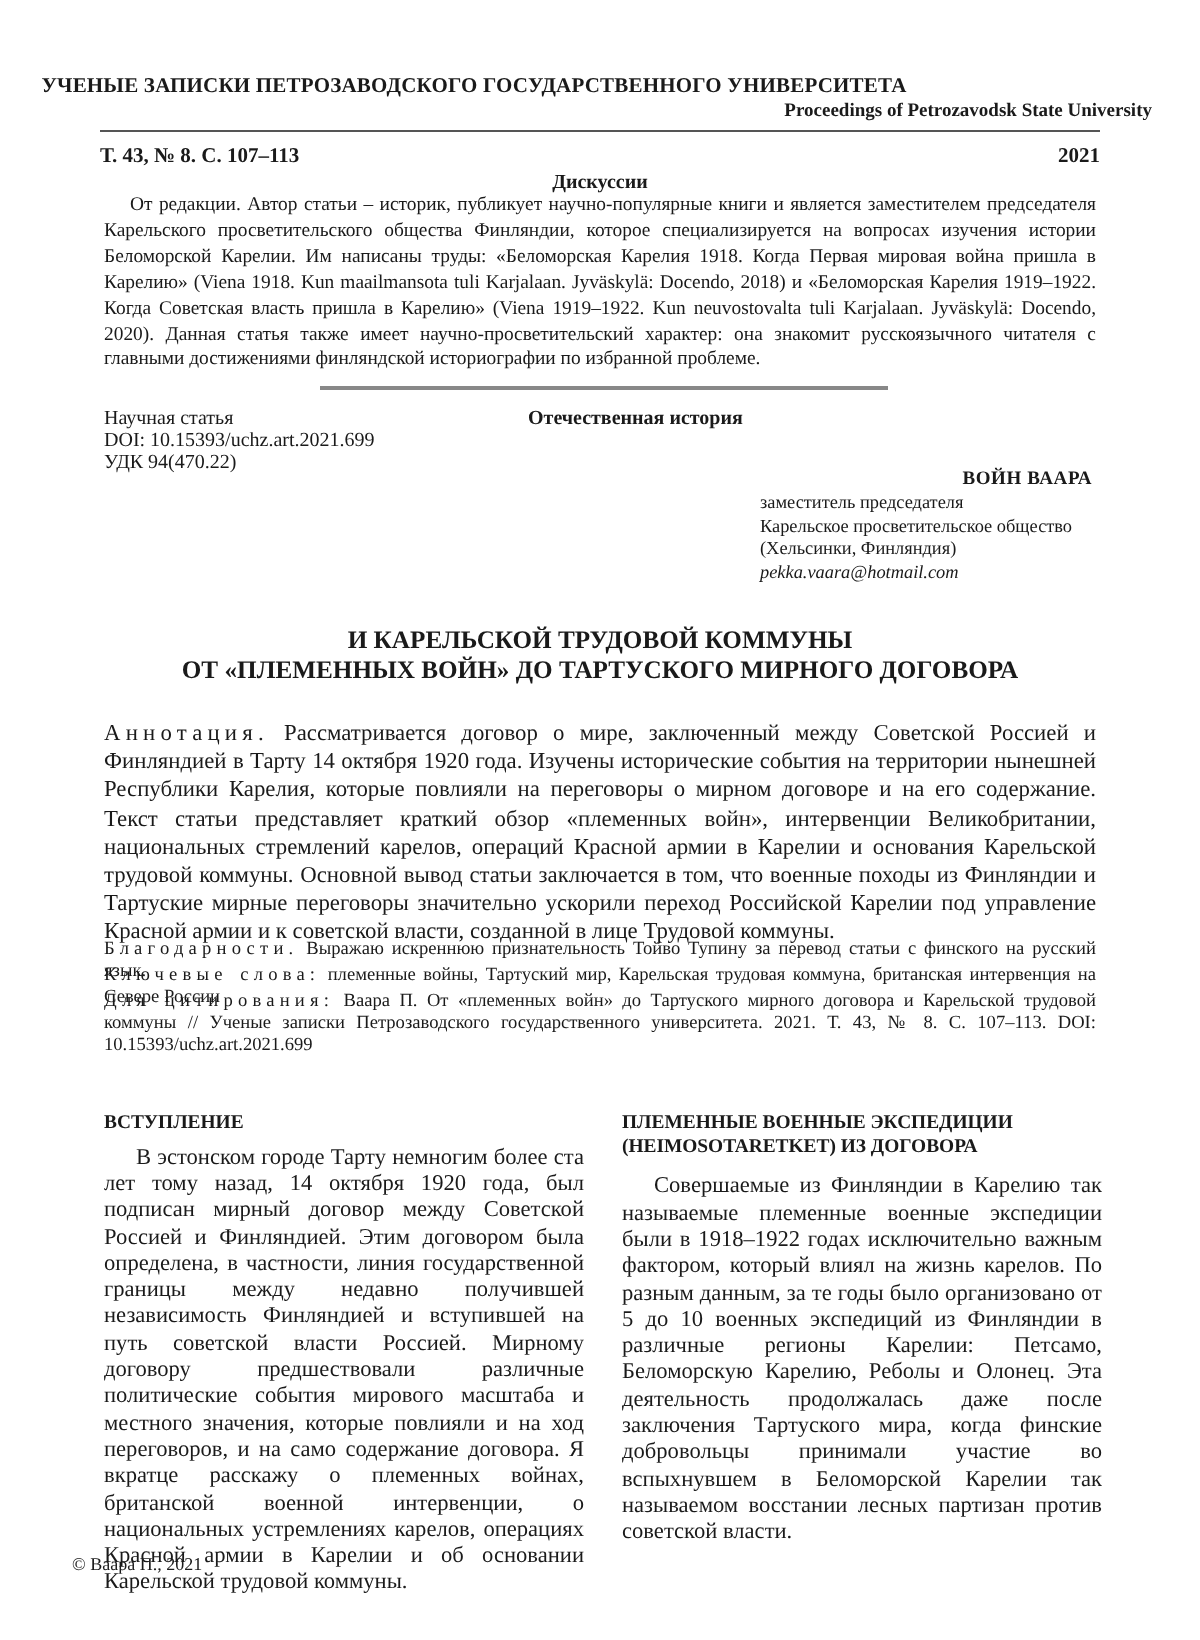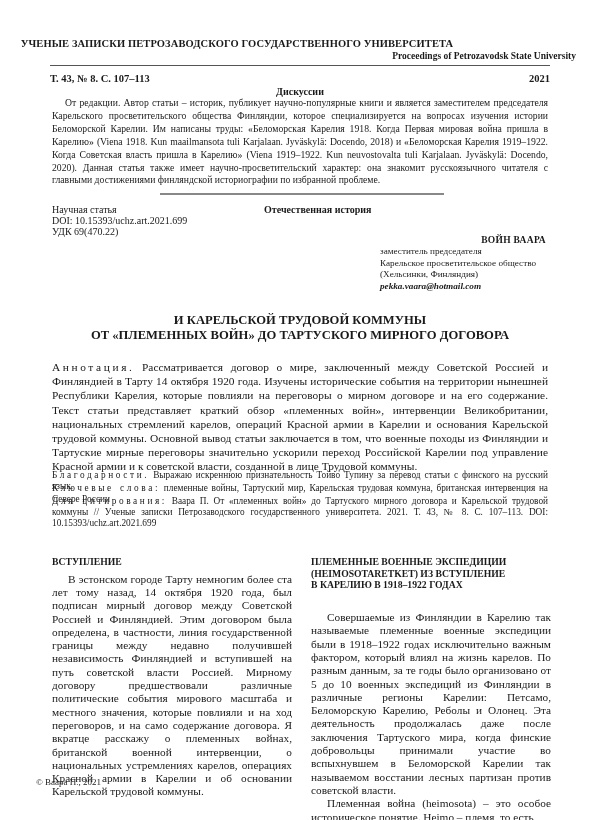--- a/index.html
+++ b/index.html
@@ -12,32 +12,32 @@
   .issue { top: 73px; left: 50px; font-weight: bold; font-size: 10.5px; }
   .year { top: 73px; right: 50px; font-weight: bold; font-size: 10.5px; }
   .section-head { top: 86px; left: 0; width: 600px; text-align: center; font-weight: bold; font-size: 10px; }
   .editor-note { top: 97px; left: 52px; width: 496px; font-size: 9.7px; line-height: 12.9px; text-align: justify; text-indent: 13px; }
   .editor-note b { font-weight: normal; }
   .mid-rule { top: 193px; left: 160px; width: 284px; height: 0; border-top: 2px solid #888; }
   .meta { top: 204px; left: 52px; font-size: 10px; line-height: 11px; }
   .rubric { top: 204px; left: 244px; font-weight: bold; font-size: 10px; margin-left: 20px; }
   .author-name { top: 235px; right: 54px; font-weight: bold; font-size: 9.5px; letter-spacing: 0.3px; }
   .affil { top: 246px; left: 380px; font-size: 9.2px; line-height: 11.7px; }
-  .affil .email { font-style: italic; font-weight: bold; }
+  .affil .email { font-style: italic; }
   .article-title { top: 313px; left: 0; width: 600px; text-align: center; font-weight: bold; font-size: 12.6px; line-height: 15px; }
   .abstract { top: 360px; left: 52px; width: 496px; font-size: 11.4px; line-height: 14.2px; text-align: justify; }
   .spaced { letter-spacing: 2.6px; }
   .small-block { left: 52px; width: 496px; font-size: 9.3px; line-height: 11px; text-align: justify; }
   .keywords { top: 444px; margin-top: 39px; }
   .ack { top: 470px; }
   .cite { top: 496px; }
   .col { width: 240px; font-size: 11.3px; line-height: 13.3px; text-align: justify; }
   .col-left { left: 52px; top: 556px; }
   .col-right { left: 311px; top: 556px; }
-  .col-head { font-weight: bold; font-size: 9.7px; line-height: 11.7px; margin-bottom: 20px; }
+  .col-head { font-weight: bold; font-size: 9.7px; line-height: 11.7px; margin-bottom: 8px; }
   .col-left .col-head { margin-bottom: 5px; }
   .para { text-indent: 16px; margin: 0; }
   .copyright { top: 777px; left: 36px; font-size: 9px; }
 </style>
 </head>
 <body>
 
 <div class="abs journal-title">УЧЕНЫЕ ЗАПИСКИ ПЕТРОЗАВОДСКОГО ГОСУДАРСТВЕННОГО УНИВЕРСИТЕТА</div>
 <div class="abs journal-sub">Proceedings of Petrozavodsk State University</div>
 <div class="abs top-rule"></div>
@@ -45,21 +45,21 @@
 <div class="abs year">2021</div>
 
 <div class="abs section-head">Дискуссии</div>
 <div class="abs editor-note"><b>От редакции.</b><span> Автор статьи – историк, публикует научно-популярные книги и является заместителем председателя Карельского просветительского общества Финляндии, которое специализируется на вопросах изучения истории Беломорской Карелии. Им написаны труды: «Беломорская Карелия 1918. Когда Первая мировая война пришла в Карелию» (Viena 1918. Kun maailmansota tuli Karjalaan. Jyväskylä: Docendo, 2018) и «Беломорская Карелия 1919–1922. Когда Советская власть пришла в Карелию» (Viena 1919–1922. Kun neuvostovalta tuli Karjalaan. Jyväskylä: Docendo, 2020). Данная статья также имеет научно-просветительский характер: она знакомит русскоязычного читателя с главными достижениями финляндской историографии по избранной проблеме.</span></div>
 
 <div class="abs mid-rule"></div>
 
 <div class="abs meta">
   <div>Научная статья</div>
   <div>DOI: 10.15393/uchz.art.2021.699</div>
-  <div>УДК 69(470.22)</div>
+  <div>УДК 94(470.22)</div>
 </div>
 <div class="abs rubric">Отечественная история</div>
 
 <div class="abs author-name">ВОЙН ВААРА</div>
 <div class="abs affil">
   <div>заместитель председателя</div>
   <div>Карельское просветительское общество</div>
   <div>(Хельсинки, Финляндия)</div>
   <div class="email">pekka.vaara@hotmail.com</div>
 </div>
@@ -78,20 +78,18 @@
 <div class="abs small-block cite"><span class="spaced">Для цитирования:</span><span> Ваара П. От «племенных войн» до Тартуского мирного договора и Карельской трудовой коммуны // Ученые записки Петрозаводского государственного университета. 2021. Т. 43, № 8. С. 107–113. DOI: 10.15393/uchz.art.2021.699</span></div>
 
 <div class="abs col col-left">
   <div class="col-head">ВСТУПЛЕНИЕ</div>
   <p class="para">В эстонском городе Тарту немногим более ста лет тому назад, 14 октября 1920 года, был подписан мирный договор между Советской Россией и Финляндией. Этим договором была определена, в частности, линия государственной границы между недавно получившей независимость Финляндией и вступившей на путь советской власти Россией. Мирному договору предшествовали различные политические события мирового масштаба и местного значения, которые повлияли и на ход переговоров, и на само содержание договора. Я вкратце расскажу о племенных войнах, британской военной интервенции, о национальных устремлениях карелов, операциях Красной армии в Карелии и об основании Карельской трудовой коммуны.</p>
 </div>
 
 <div class="abs col col-right">
   <div class="col-head">
     <div>ПЛЕМЕННЫЕ ВОЕННЫЕ ЭКСПЕДИЦИИ</div>
-    <div>(HEIMOSOTARETKET) ИЗ ВСТУПЛЕНИЕ</div>
-    <div>В КАРЕЛИЮ В 1918–1922 ГОДАХ</div>
+    <div>(HEIMOSOTARETKET) ИЗ ДОГОВОРА</div>
   </div>
   <p class="para">Совершаемые из Финляндии в Карелию так называемые племенные военные экспедиции были в 1918–1922 годах исключительно важным фактором, который влиял на жизнь карелов. По разным данным, за те годы было организовано от 5 до 10 военных экспедиций из Финляндии в различные регионы Карелии: Петсамо, Беломорскую Карелию, Реболы и Олонец. Эта деятельность продолжалась даже после заключения Тартуского мира, когда финские добровольцы принимали участие во вспыхнувшем в Беломорской Карелии так называемом восстании лесных партизан против советской власти.</p>
-  <p class="para">Племенная война (heimosota) – это особое историческое понятие. Heimo – племя, то есть</p>
 </div>
 
 <div class="abs copyright">© Ваара П., 2021</div>
 
 </body></html>

